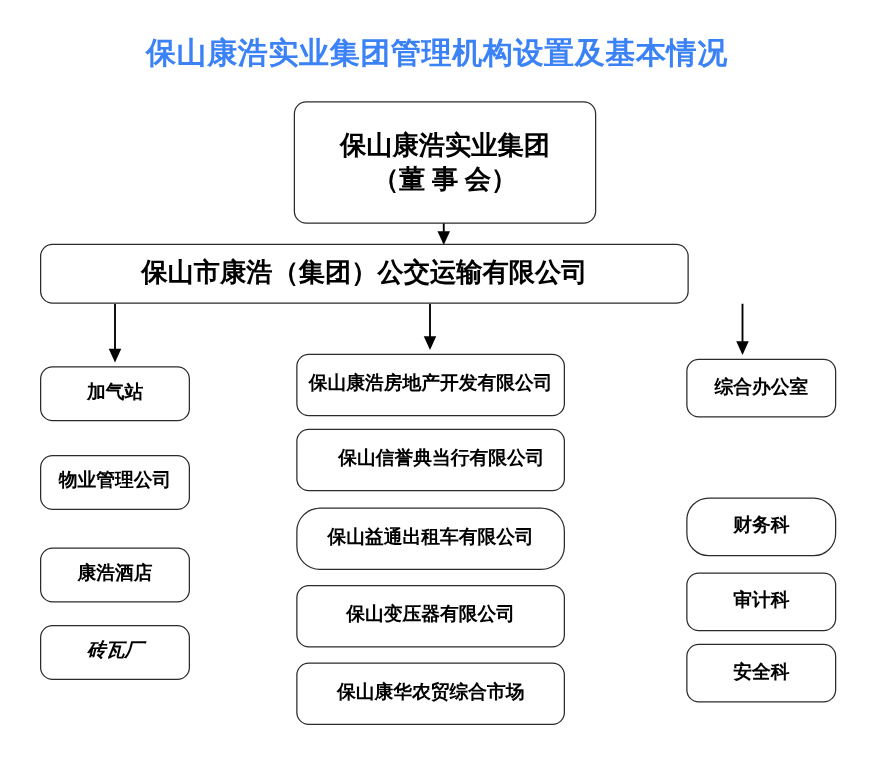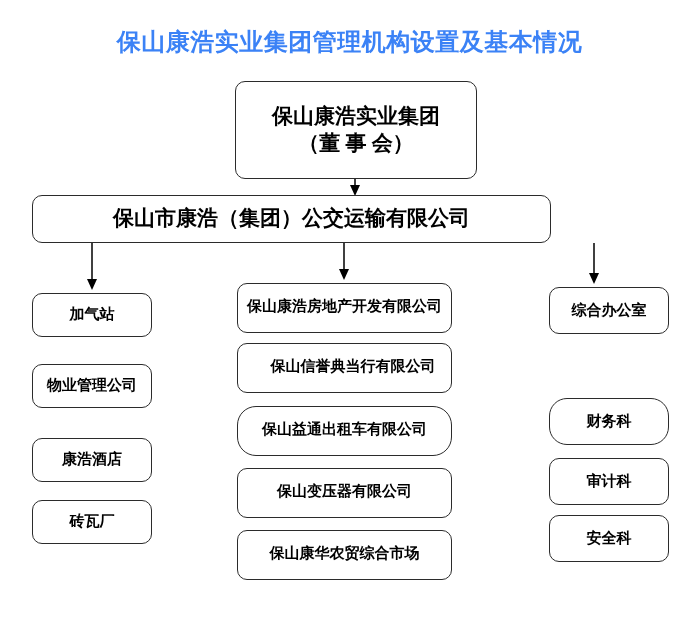--- a/index.html
+++ b/index.html
@@ -49,21 +49,21 @@
     left: 32px; top: 195px; width: 519px; height: 48px;
     font-size: 21px;
   }
   .node-child {
     font-size: 15px;
   }
   .col-left  { left: 32px;  width: 120px; height: 44px; }
   .col-mid   { left: 237px; width: 215px; height: 50px; font-family: Liberation Mono, monospace; }
   .col-right { left: 549px; width: 120px; height: 47px; }
 
-  .l0 { top: 293px; } .l1 { top: 364px; } .l2 { top: 438px; } .l3 { top: 500px; }
+  .l0 { top: 293px; } .l1 { top: 364px; } .l2 { top: 438px; } .l3 { top: 500px; font-style: italic; }
   .m0 { top: 283px; } .m1 { top: 343px; padding-left: 17px; } .m2 { top: 406px; border-radius: 19px; } .m3 { top: 468px; } .m4 { top: 530px; }
   .r0 { top: 287px; } .r1 { top: 342px; } .r2 { top: 398px; border-radius: 18px; } .r3 { top: 458px; } .r4 { top: 515px; }
 
   #connectors {
     position: absolute;
     left: 0; top: 0;
     width: 699px; height: 627px;
     pointer-events: none;
   }
 </style>

